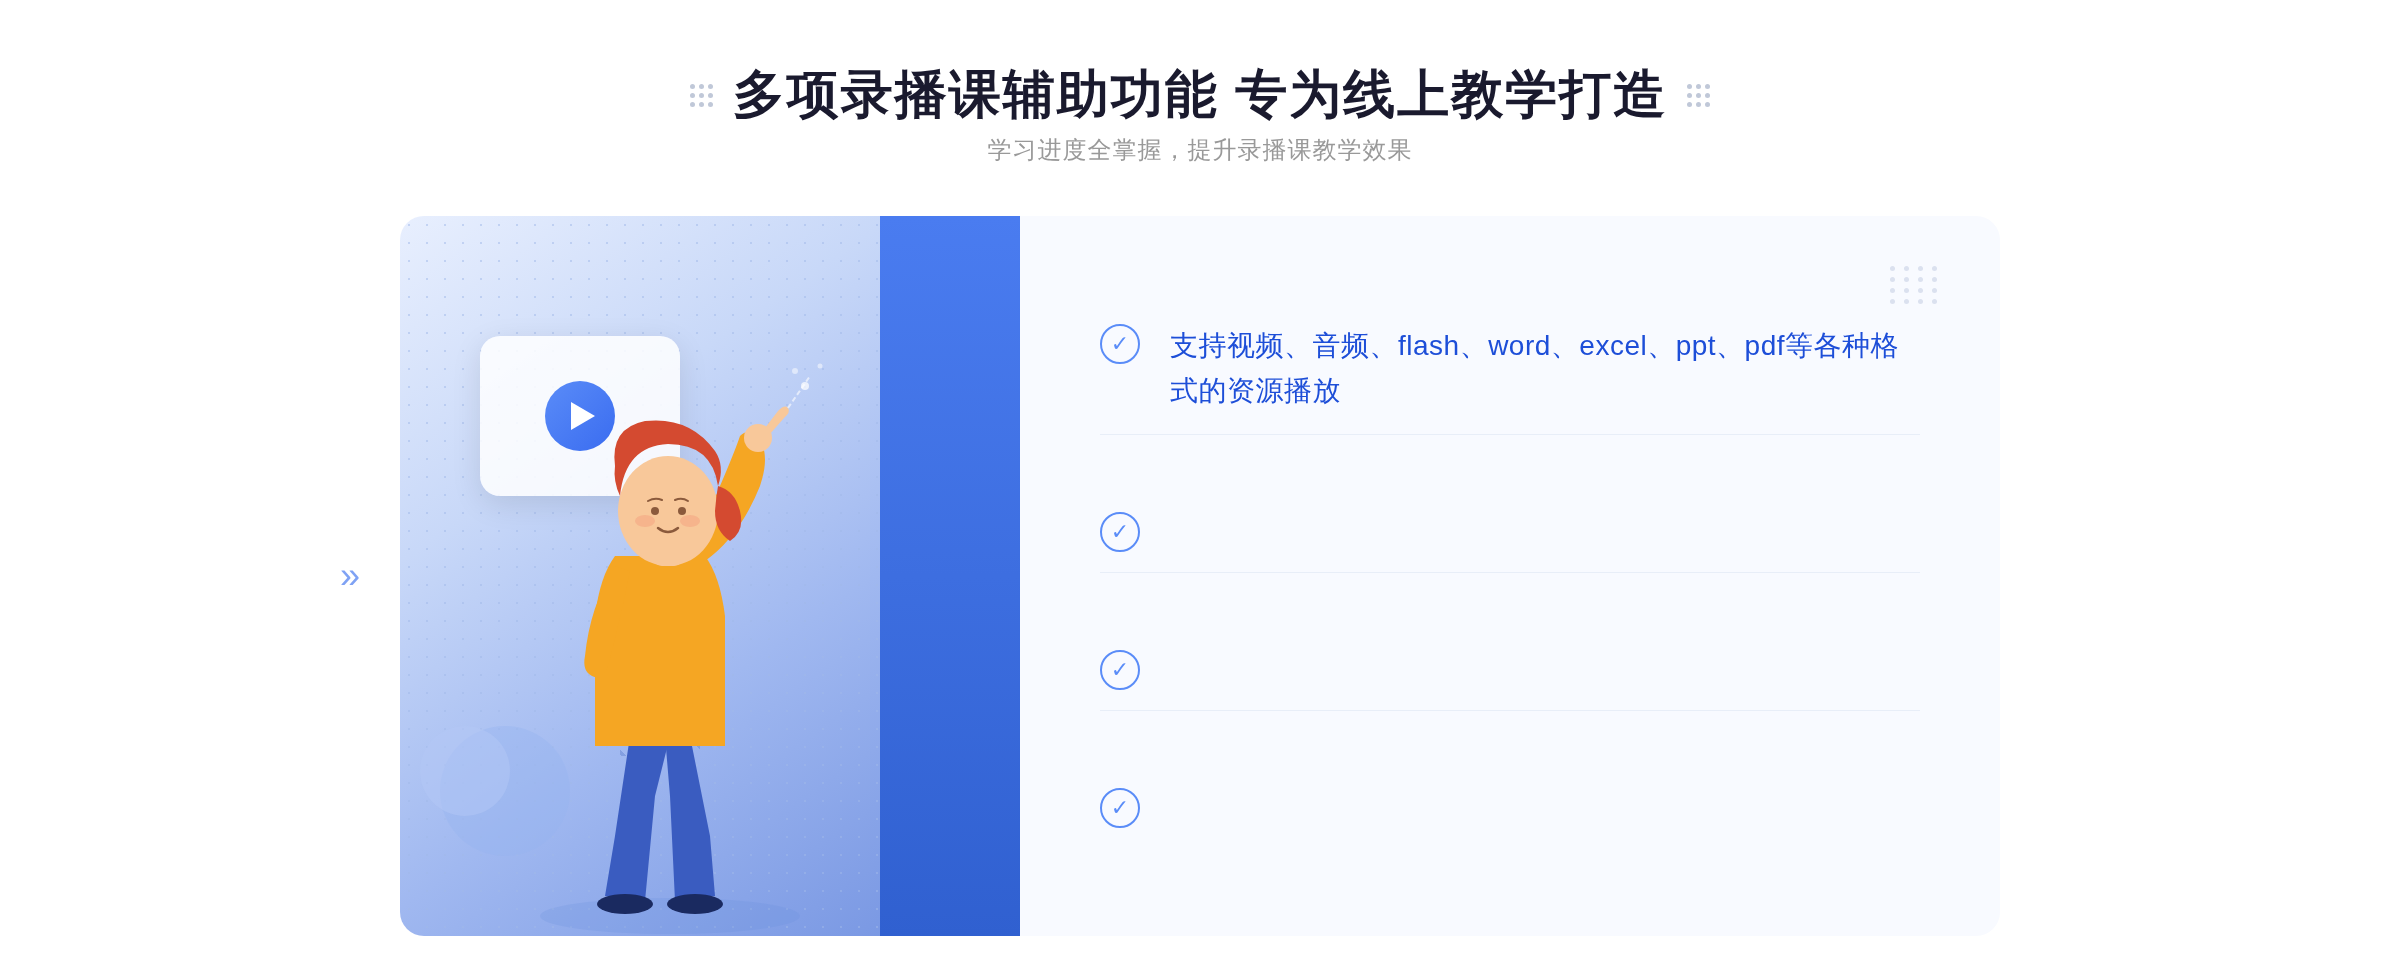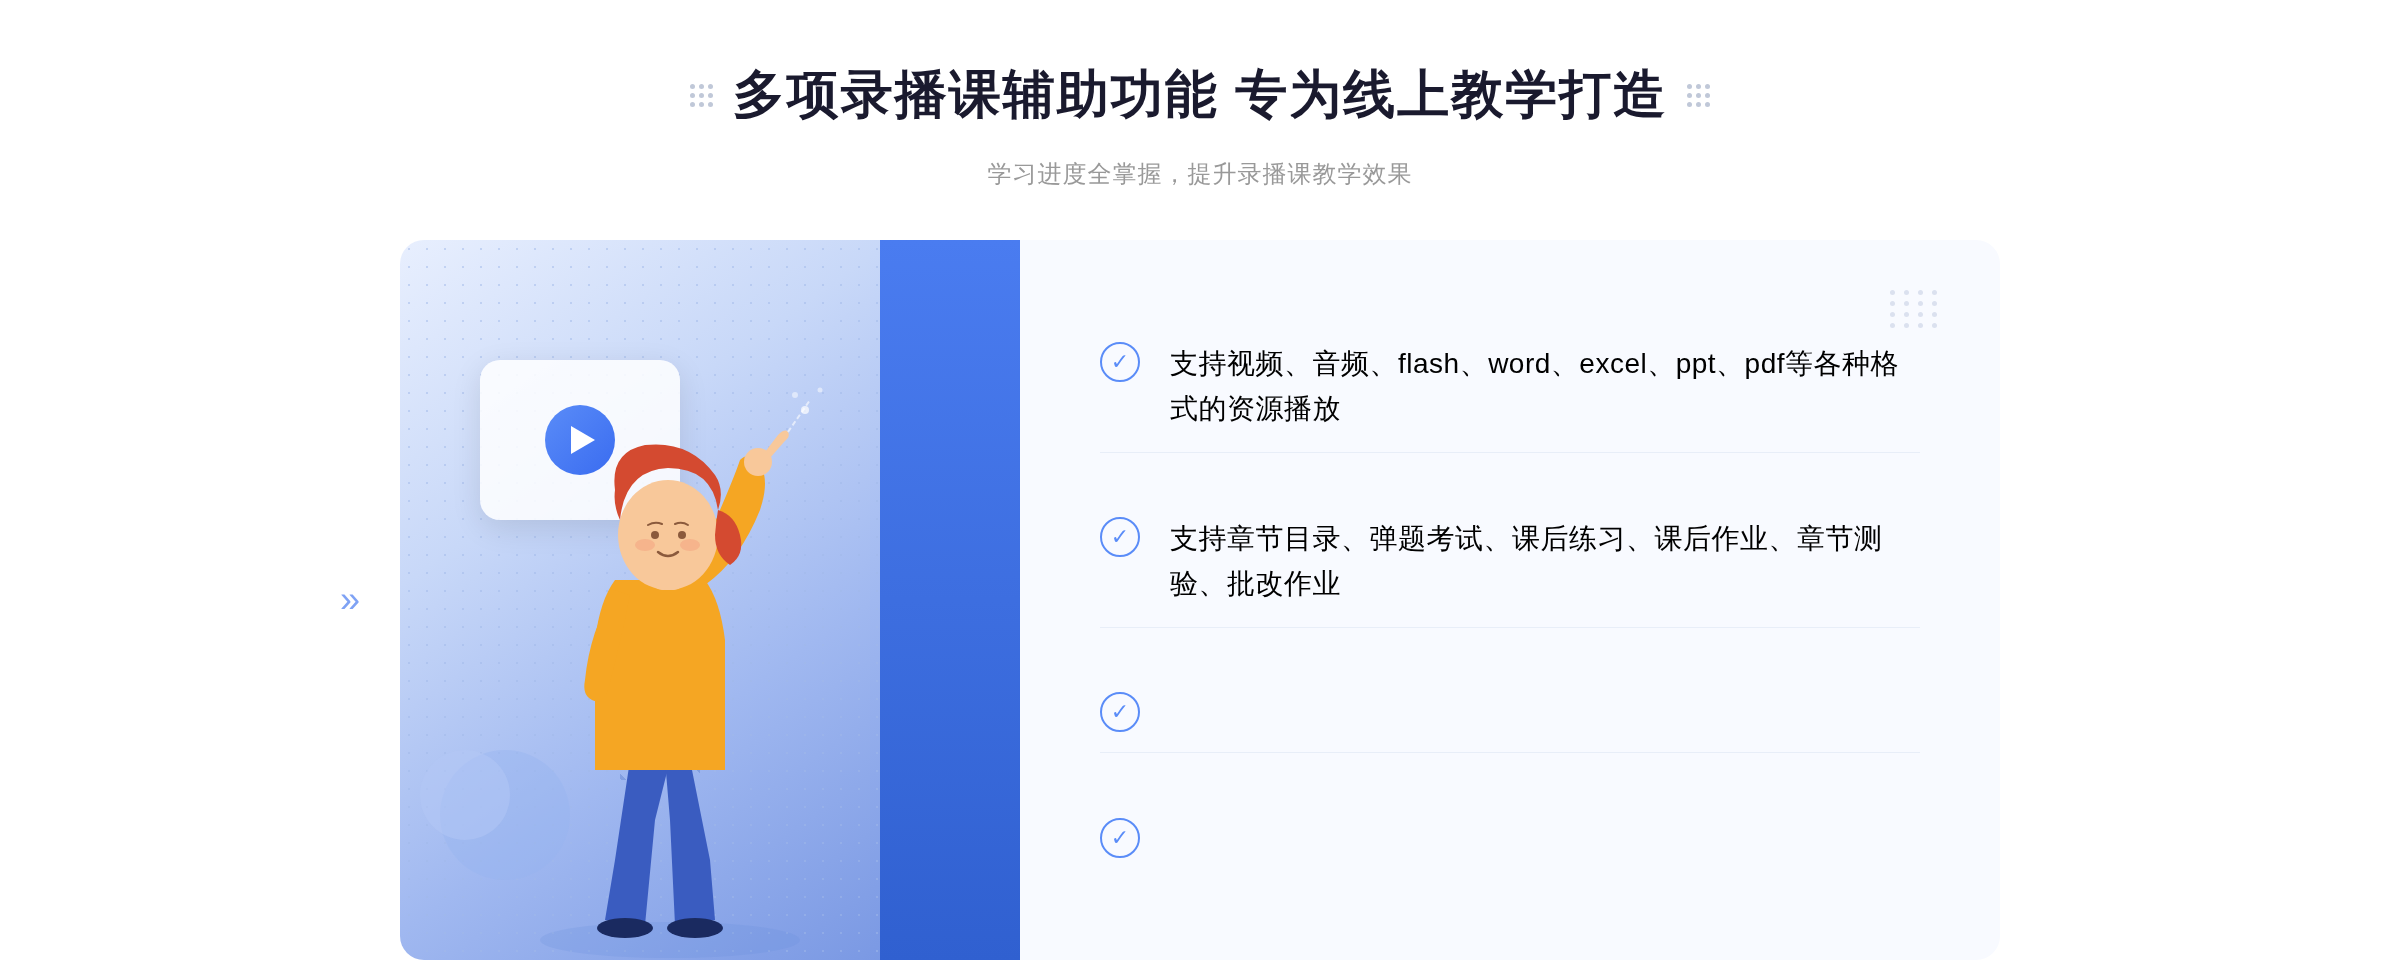--- a/index.html
+++ b/index.html
@@ -63,21 +63,21 @@
     .main-title {
       font-size: 52px;
       font-weight: 700;
       color: #1a1a2e;
       letter-spacing: 2px;
     }
 
     .subtitle {
       font-size: 24px;
       color: #999999;
-      margin-top: 28px;
+      margin-top: 4px;
       letter-spacing: 1px;
     }
 
     
     .content-area {
       display: flex;
       width: 1600px;
       gap: 0;
       position: relative;
     }
@@ -254,21 +254,21 @@
     }
 
     .check-mark {
       color: #5a8cf8;
       font-size: 22px;
       line-height: 1;
     }
 
     .feature-text {
       font-size: 28px;
-      color: #000000;
+      color: #1d4ed8;
       line-height: 1.6;
       letter-spacing: 0.5px;
     }
 
     
     .right-deco-dots {
       position: absolute;
       right: 60px;
       top: 50px;
       opacity: 0.4;
@@ -425,21 +425,20 @@
         <div class="check-circle">
           <span class="check-mark">✓</span>
         </div>
         <span class="feature-text">支持视频、音频、flash、word、excel、ppt、pdf等各种格式的资源播放</span>
       </div>
 
       <div class="feature-item">
         <div class="check-circle">
           <span class="check-mark">✓</span>
         </div>
-        <span class="feature-text">支持章节目录、弹题考试、课后练习、课后作业、章节测验、批改作业</span>
       </div>
 
       <div class="feature-item">
         <div class="check-circle">
           <span class="check-mark">✓</span>
         </div>
       </div>
 
       <div class="feature-item">
         <div class="check-circle">

